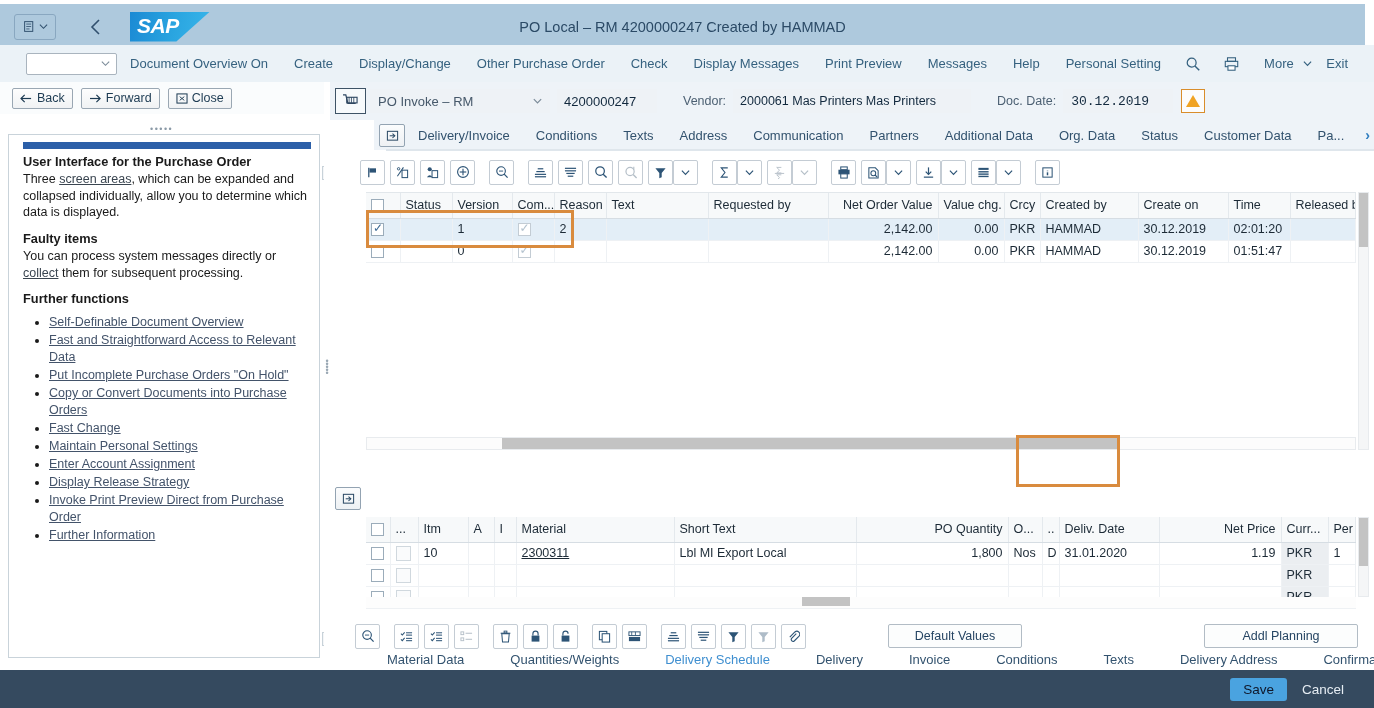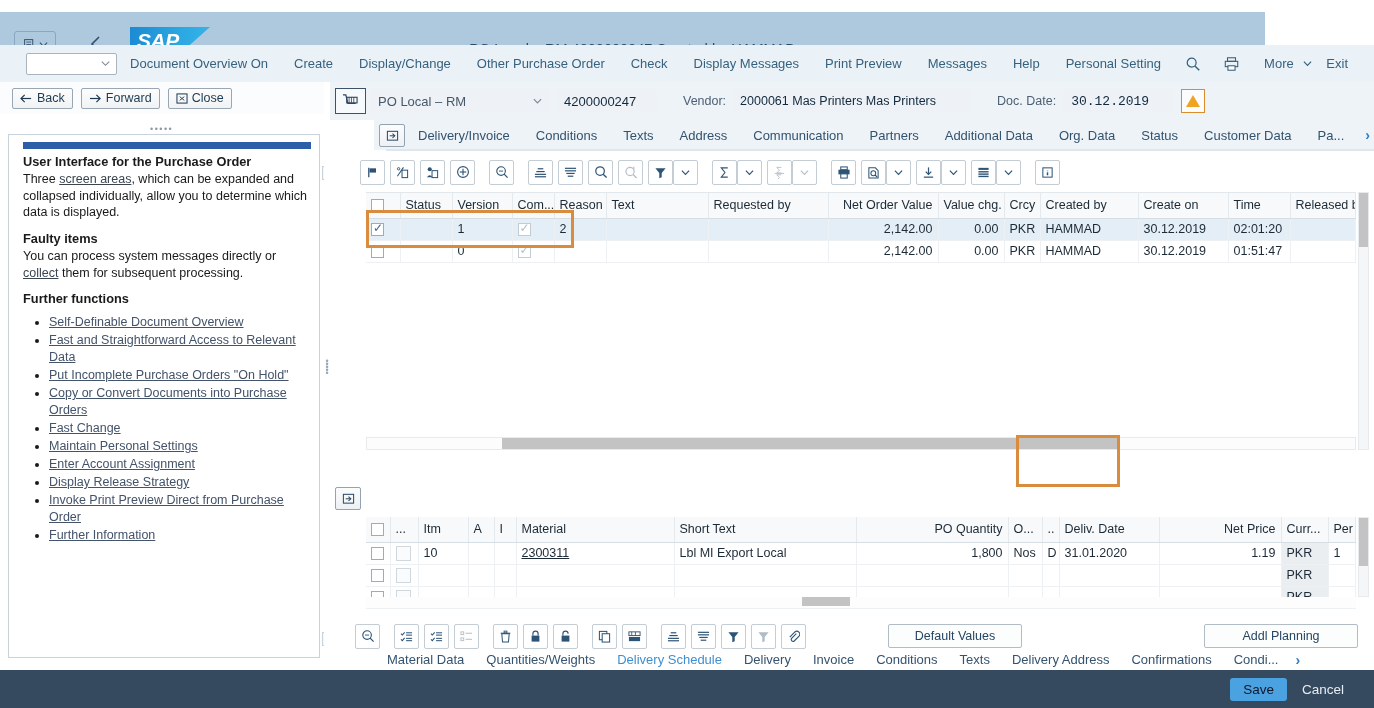--- a/index.html
+++ b/index.html
@@ -7,23 +7,23 @@
     width: 1374px; height: 708px;
     overflow: hidden;
     background: #ffffff;
     font-family: "Liberation Sans", sans-serif;
     -webkit-font-smoothing: antialiased;
   }
   * { box-sizing: border-box; }
 
   
   .titlebar {
-    position: absolute; left: 0; top: 12px; width: 1265px; height: 45px;
+    position: absolute; left: 0; top: 4px; width: 1365px; height: 45px;
     background: #aec9dd;
-    display: flex; align-items: flex-end;
+    display: flex; align-items: center;
   }
   .tb-menu-btn {
     margin-left: 14px; width: 42px; height: 26px;
     border: 1px solid #89a7c0; border-radius: 3px;
     background: #aec9dd;
     display: flex; align-items: center; justify-content: center; gap: 3px;
     color: #31506e;
   }
   .tb-back {
     margin-left: 28px; width: 24px; height: 26px;
@@ -313,21 +313,21 @@
   }
 
   
   .detail-sec {
     position: absolute; left: 0; top: 508px; width: 1044px; height: 80px;
   }
 
   
   .btabs {
     position: absolute; left: 0; top: 570px; width: 1044px; height: 18px;
-    display: flex; align-items: flex-start; padding-left: 46px;
+    display: flex; align-items: flex-start; padding-left: 46px; gap: 24px;
   }
   .btab { font-size: 13px; color: #33536f; padding: 0 11px; white-space: nowrap; }
   .btab.active { color: #3f8fd0; }
   .btab-more { color: #2f7dbf; font-size: 14px; font-weight: bold; padding: 0 6px; }
 
   
   .footer {
     position: absolute; left: 0; top: 670px; width: 1374px; height: 38px;
     background: #354a5f; display: flex; align-items: center; justify-content: flex-end;
   }
@@ -472,21 +472,21 @@
     <div class="cart-icon">
       <svg width="17" height="15" viewBox="0 0 18 16">
         <path d="M1 1 h3 l2.2 9 h8.3" fill="none" stroke="#2e4761" stroke-width="1.3"></path>
         <rect x="5" y="3.5" width="11" height="6" fill="none" stroke="#2e4761" stroke-width="1.2"></rect>
         <line x1="7.5" y1="3.5" x2="7.5" y2="9.5" stroke="#2e4761" stroke-width="0.9"></line>
         <line x1="10" y1="3.5" x2="10" y2="9.5" stroke="#2e4761" stroke-width="0.9"></line>
         <line x1="12.5" y1="3.5" x2="12.5" y2="9.5" stroke="#2e4761" stroke-width="0.9"></line>
       </svg>
     </div>
     <div class="doctype-sel">
-      <span>PO Local – RM</span>
+      <span>PO Invoke – RM</span>
       <svg width="11" height="10" viewBox="0 0 12 10">
           <polyline points="2,3 6,7 10,3" fill="none" stroke="#7b8b99" stroke-width="1.3"></polyline>
         </svg>
     </div>
     <div class="ponum">4200000247</div>
     <div class="fld-label">Vendor:</div>
     <div class="vendor-fld">2000061 Mas Printers Mas Printers</div>
     <div class="fld-label">Doc. Date:</div>
     <div class="date-fld">30.12.2019</div>
     <div class="warn-btn">

